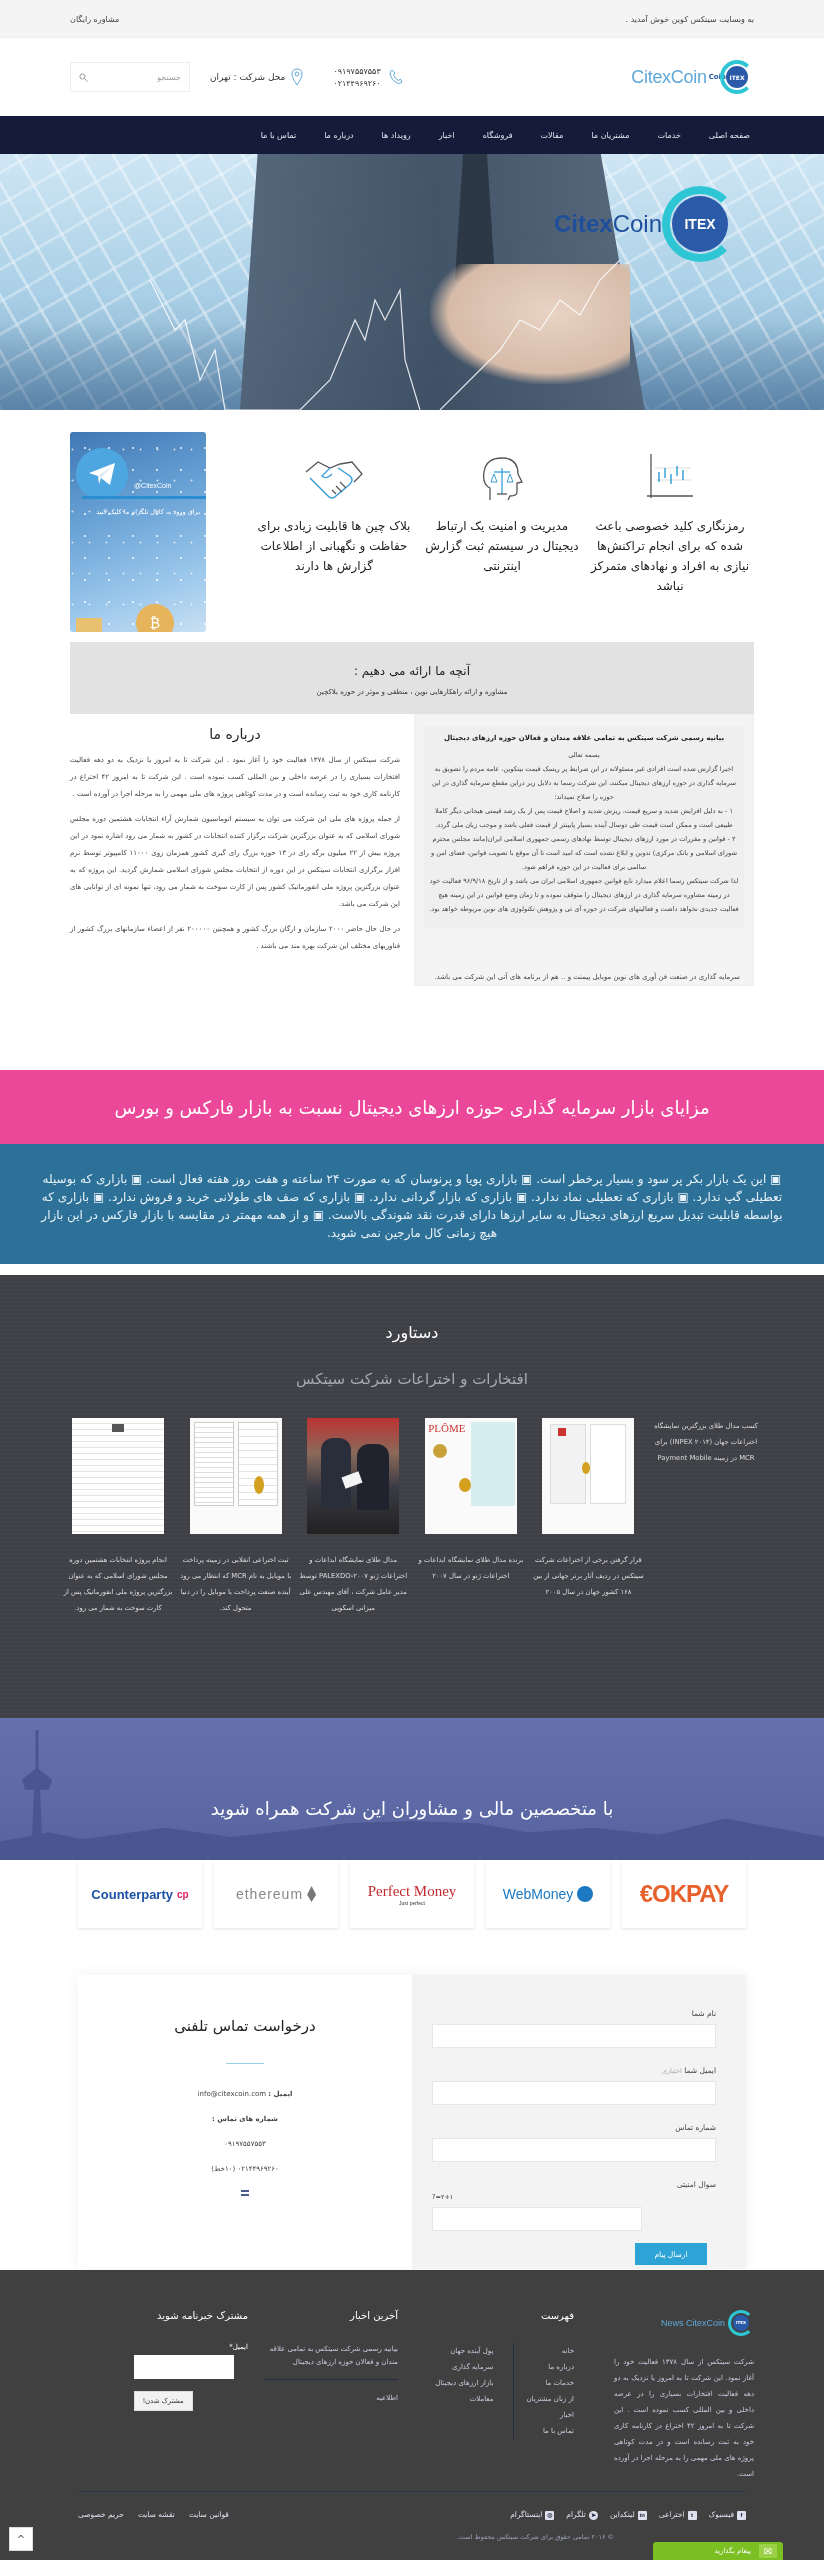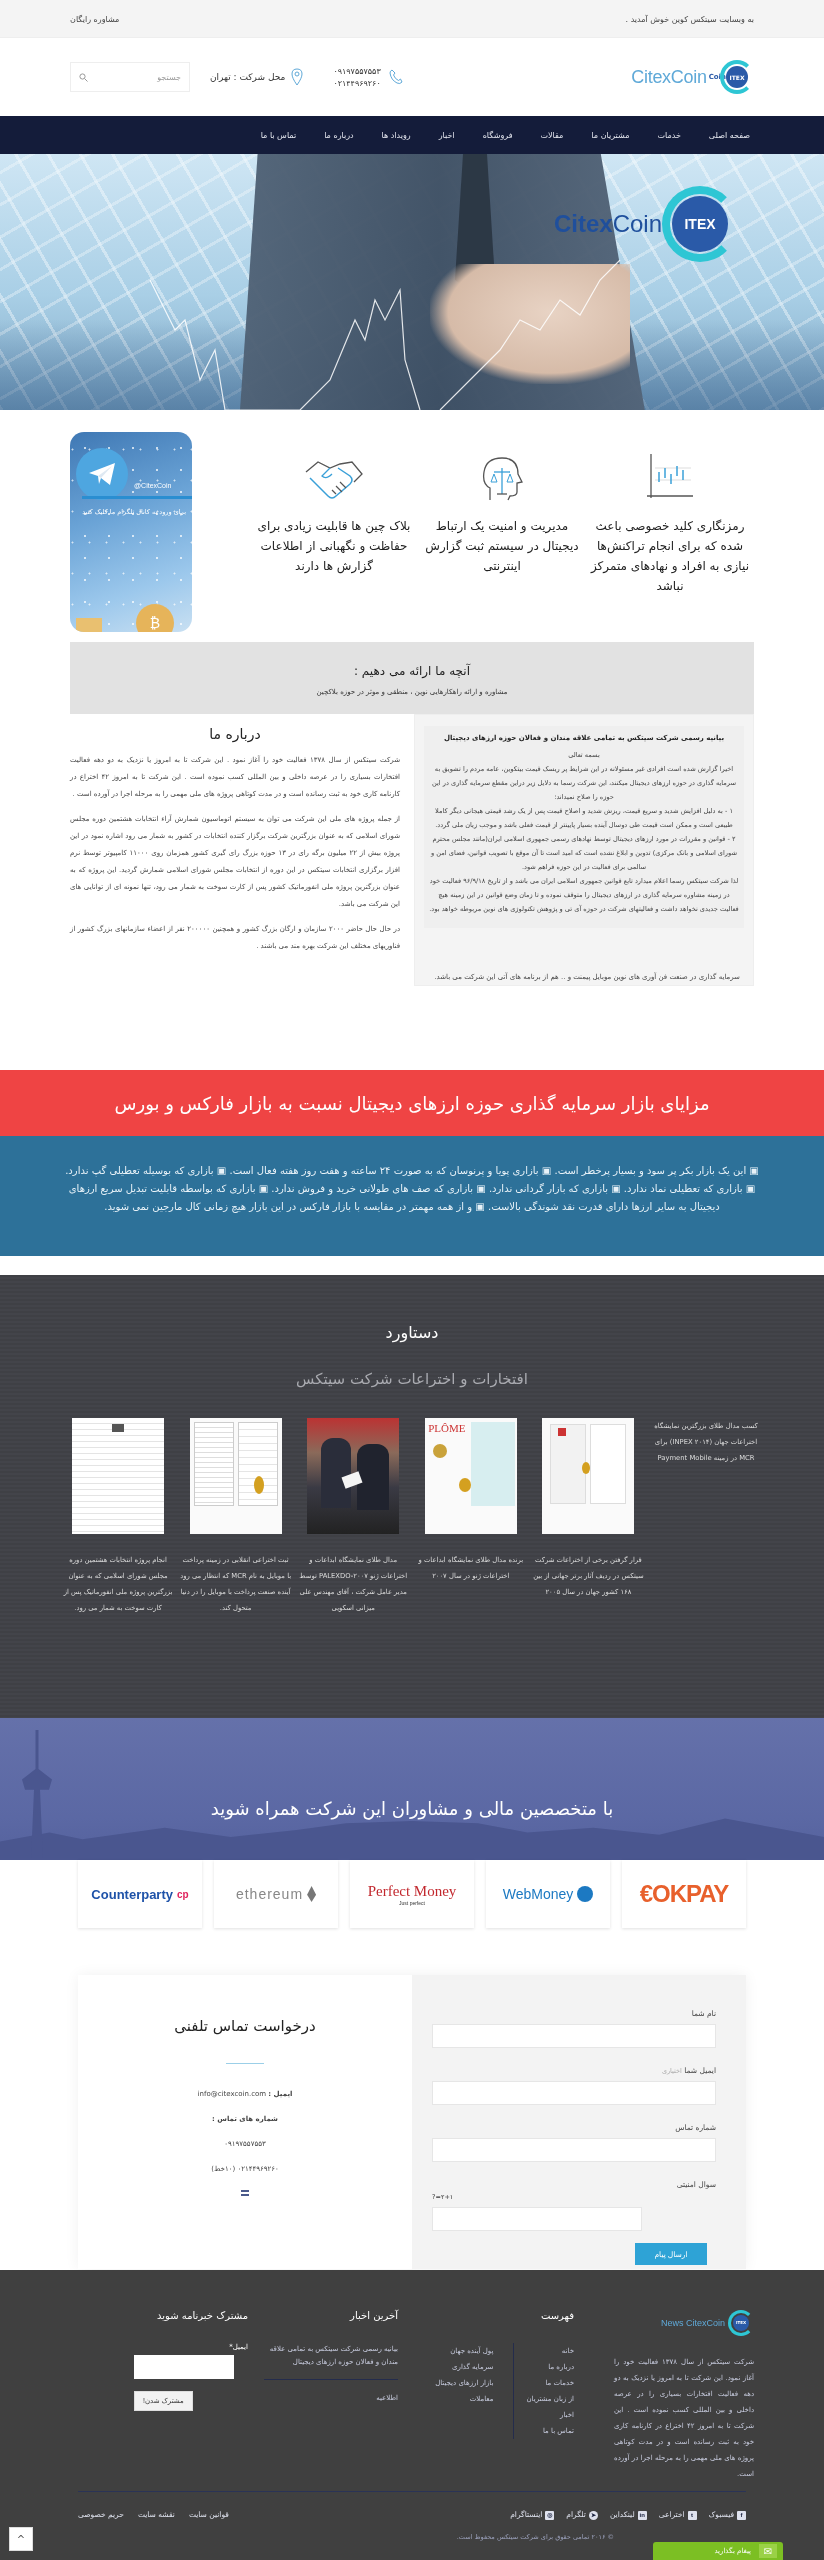--- a/index.html
+++ b/index.html
@@ -38,21 +38,21 @@
 .hero-logo .ring{width:76px;height:76px;border-radius:50%;border:8px solid #2ec6d4;border-right-color:transparent;display:flex;align-items:center;justify-content:center}
 .hero-logo .ring .in{width:56px;height:56px;border-radius:50%;background:#2a5aa8;color:#fff;font-weight:bold;font-size:14px;display:flex;align-items:center;justify-content:center;font-family:"Liberation Sans",sans-serif}
 .hero-logo .txt{font-family:"Liberation Sans",sans-serif;font-size:24px;color:#1f4f9c;margin-left:-6px}
 .hero-logo .txt b{font-weight:bold}
 
 .features{position:relative;height:210px;margin-top:22px}
 .feat-row{position:absolute;right:0;top:0;width:504px;display:flex;justify-content:space-between}
 .feat{width:168px;text-align:center}
 .feat .ic{height:70px;display:flex;align-items:flex-end;justify-content:center;margin-bottom:14px}
 .feat p{font-size:12px;line-height:20px;color:#222}
-.tg-card{position:absolute;left:0;top:0;width:122px;height:200px;border-radius:14px;overflow:hidden;background:linear-gradient(160deg,#3f78b4 0%,#6aa3d6 40%,#9cc8ec 75%,#c9e0f2 100%)}
+.tg-card{position:absolute;left:0;top:0;width:136px;height:200px;border-radius:3px;overflow:hidden;background:linear-gradient(160deg,#3f78b4 0%,#6aa3d6 40%,#9cc8ec 75%,#c9e0f2 100%)}
 .tg-card .stars{position:absolute;inset:0;background-image:radial-gradient(circle,#fff 0 1px,transparent 1.5px),radial-gradient(circle,#fff 0 .8px,transparent 1.2px);background-size:24px 22px,17px 31px;background-position:3px 5px,11px 2px;opacity:.7}
 .tg-card .circ{position:absolute;left:6px;top:16px;width:52px;height:52px;border-radius:50%;background:#4ea6e0;display:flex;align-items:center;justify-content:center}
 .tg-card .handle{position:absolute;left:64px;top:50px;font-family:"Liberation Sans",sans-serif;font-size:7px;color:#fff}
 .tg-card .bar{position:absolute;left:12px;right:0;top:64px;height:3px;background:#2a8ed1}
 .tg-card .msg{position:absolute;right:6px;top:76px;font-size:6.5px;color:#fff}
 .tg-card .coin{position:absolute;left:66px;bottom:-10px;width:38px;height:38px;border-radius:50%;background:#e6b45a;color:#fff;font-size:14px;display:flex;align-items:center;justify-content:center;font-family:"Liberation Sans",sans-serif}
 .tg-card .bars{position:absolute;left:6px;bottom:0;width:26px;height:14px;background:#e9c070}
 
 .offer{height:72px;background:#e2e2e2;text-align:center;padding-top:22px}
 .offer h3{font-size:12px;font-weight:normal;color:#222;margin-bottom:10px}
@@ -61,22 +61,22 @@
 .about-row{display:flex;gap:14px;margin-top:0;height:352px}
 .statement{width:340px;background:#f4f4f4;padding:12px 10px 0;margin-top:0;box-shadow:0 0 0 1px #eee inset;height:272px;padding-top:12px}
 .statement .inner{background:#efefef;padding:4px 4px 12px;text-align:center}
 .statement h4{font-size:7px;font-weight:bold;margin:4px 0 6px;color:#222}
 .statement p{font-size:6.6px;line-height:14px;color:#444}
 .about{flex:1;padding-top:12px;text-align:justify}
 .about h2{text-align:center;font-size:14px;font-weight:normal;color:#222;margin-bottom:10px}
 .about p{font-size:7px;line-height:17px;color:#444;margin-bottom:8px}
 
 .adv{height:202px;margin-top:0;position:absolute;top:1070px;left:0;right:0}
-.adv .top{height:66px;background:#ef4444;display:flex;align-items:center;justify-content:center;color:#fff;font-size:18px}
-.adv .bot{height:120px;background:#2d7199;padding:26px 59px 0;text-align:center;color:#e8f2f8;font-size:10px;line-height:18px}
+.adv .top{height:74px;background:#ec4899;display:flex;align-items:center;justify-content:center;color:#fff;font-size:18px}
+.adv .bot{height:120px;background:#2d7199;padding:26px 40px 0;text-align:center;color:#e8f2f8;font-size:12px;line-height:18px}
 
 .ach{position:absolute;top:1275px;left:0;right:0;height:444px;background:repeating-linear-gradient(180deg,#3f4045 0 2px,#43444a 2px 4px)}
 .ach h2{text-align:center;color:#fff;font-size:16px;font-weight:normal;margin-top:48px}
 .ach h3{text-align:center;color:#a9aab0;font-size:15px;font-weight:normal;margin-top:28px}
 .ach-row{display:flex;justify-content:space-between;margin-top:30px;width:700px;margin-left:auto;margin-right:auto}
 .ach-item{width:112px;text-align:center}
 .ach-img{width:92px;height:116px;margin:0 auto 18px;background:#fafafa;position:relative;overflow:hidden}
 .ach-item p{color:#ddd;font-size:6.8px;line-height:16px}
 
 .join{position:absolute;top:1718px;left:0;right:0;height:142px;background:#5d6aa6;overflow:hidden}

